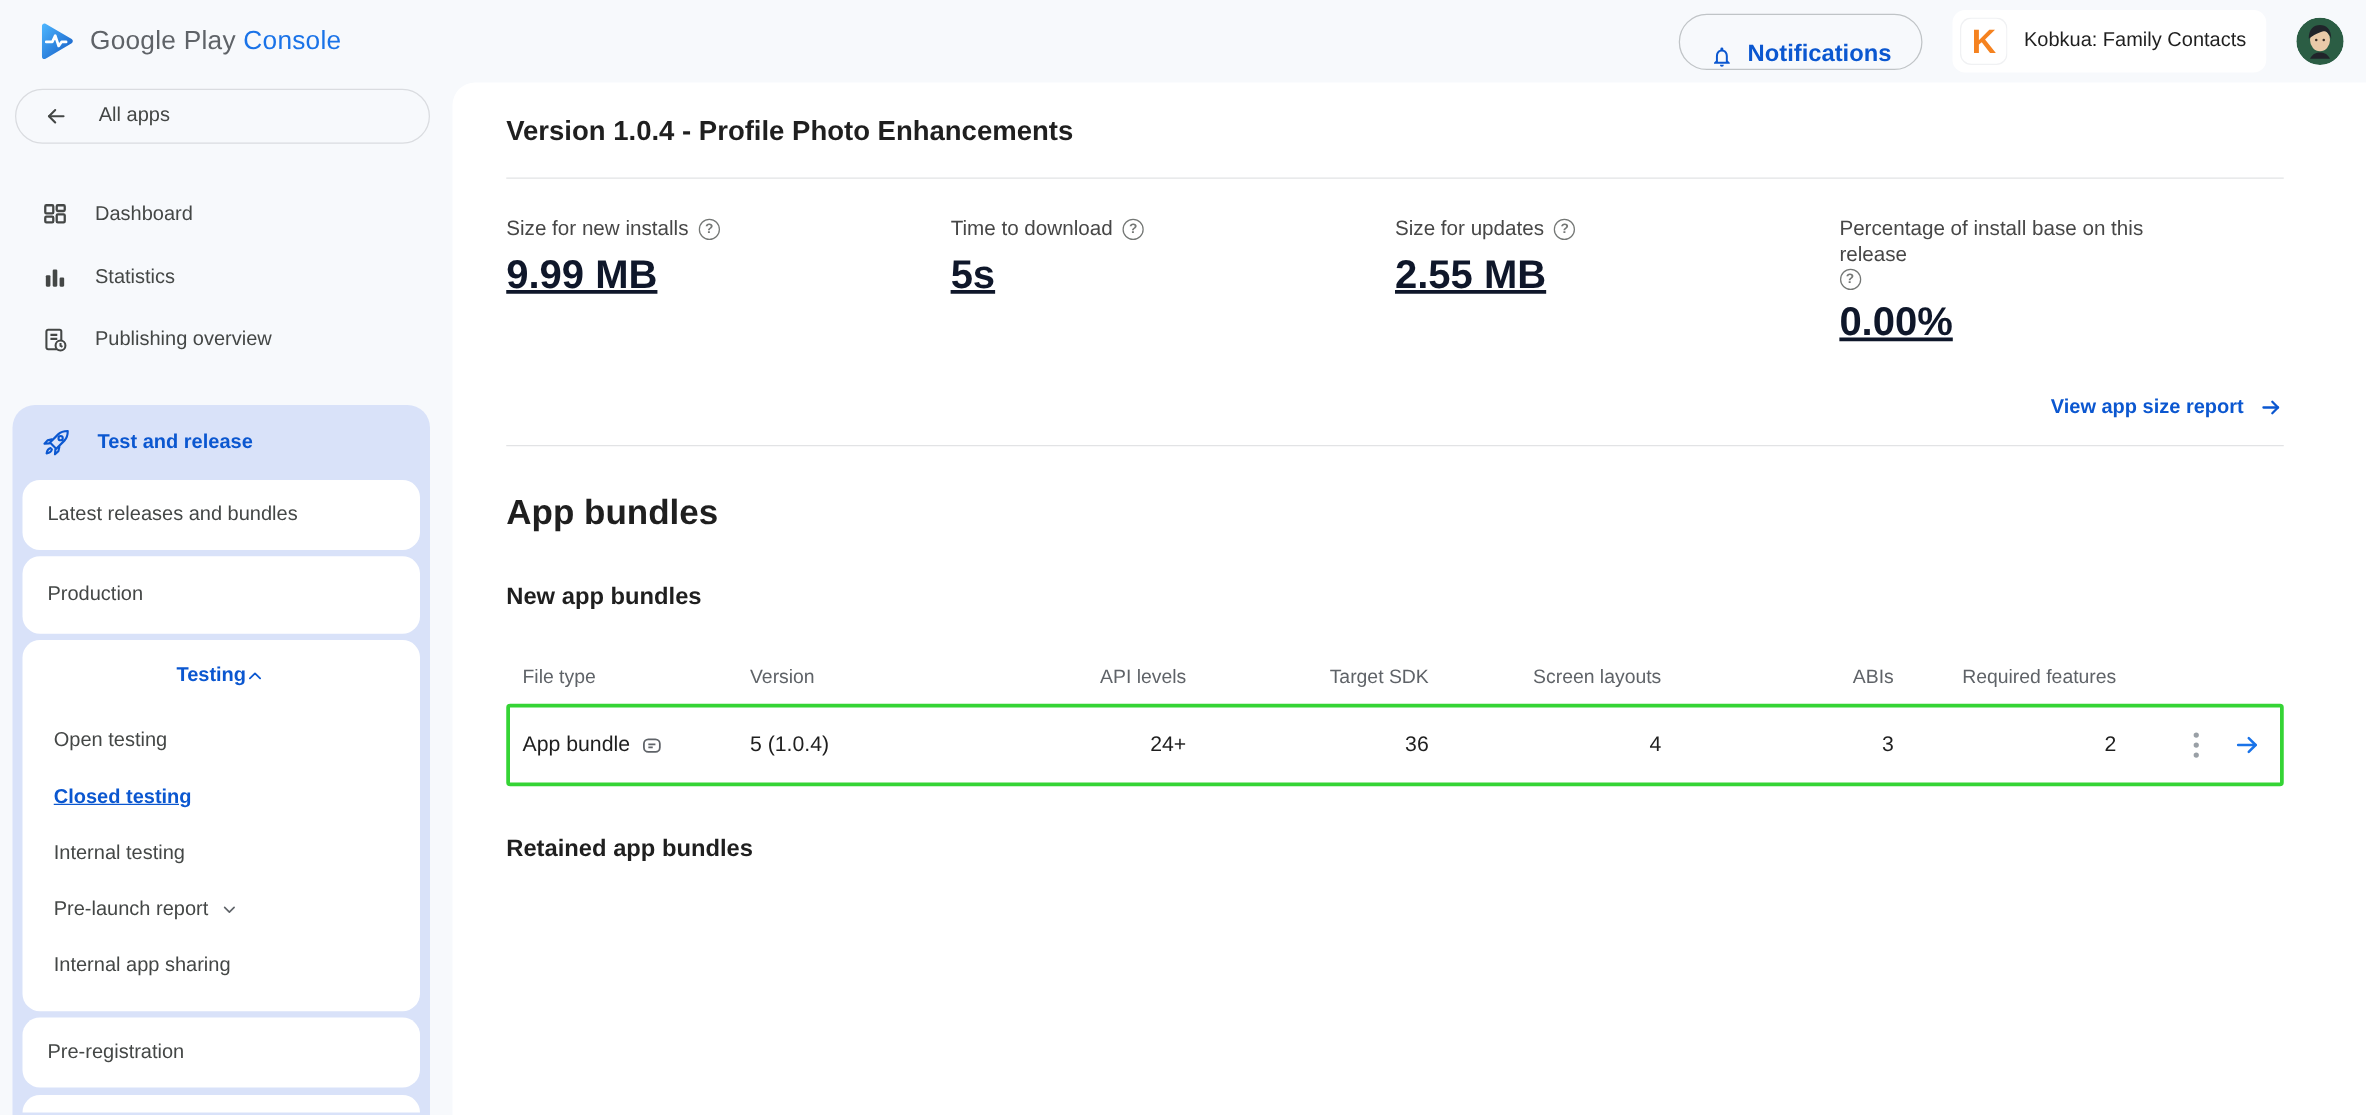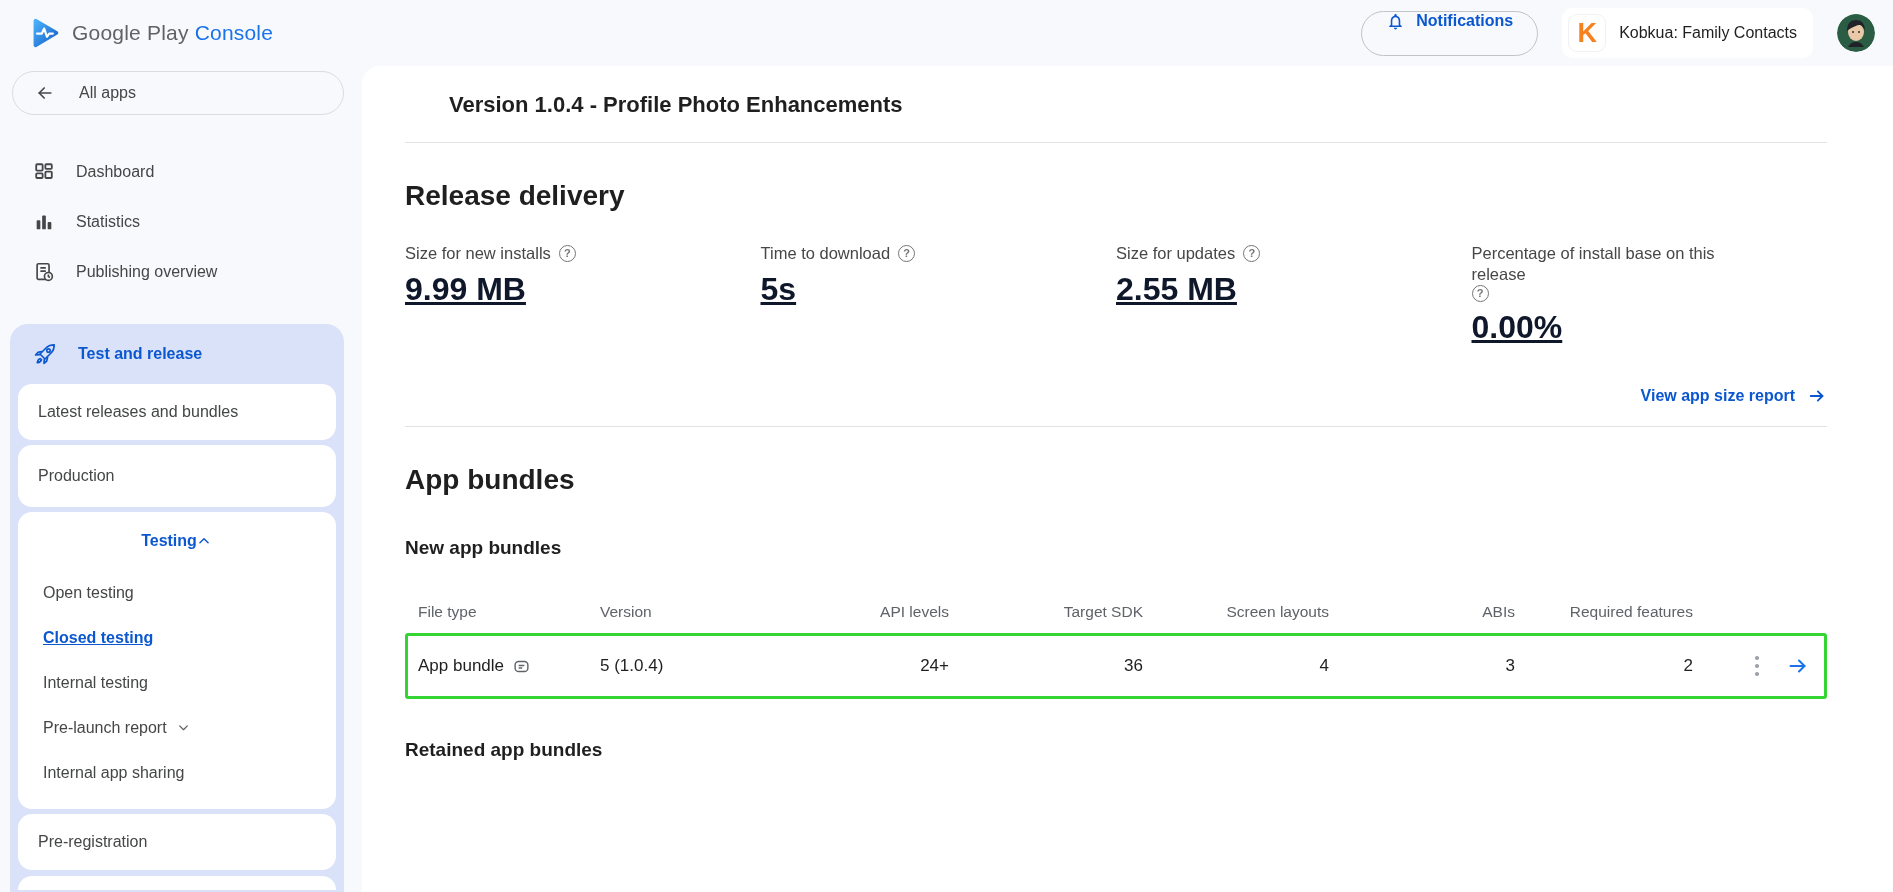--- a/index.html
+++ b/index.html
@@ -11,23 +11,23 @@
     color:#1f1f1f;
     -webkit-font-smoothing:antialiased;
   }
   
   .topbar { position:absolute; top:0; left:0; right:0; height:66px;
     display:flex; align-items:center; padding:0 18px 0 30px; }
   .brand { display:flex; align-items:center; gap:12px; }
   .brand-text { font-size:21px; color:#5f6368; letter-spacing:.2px; white-space:nowrap; }
   .brand-console { color:#1a73e8; }
   .topbar-right { margin-left:auto; display:flex; align-items:center; gap:24px; }
-  .notif-btn { display:flex; align-items:flex-start; gap:11px; height:45px; padding:0 24px;
+  .notif-btn { display:flex; align-items:flex-end; gap:11px; height:45px; padding:0 24px;
     border:1px solid #c0c4c7; border-radius:23px; background:transparent;
-    color:#0b57d0; font-size:16px; font-weight:600; cursor:pointer;
+    color:#0b57d0; font-size:19px; font-weight:600; cursor:pointer;
     font-family:"Liberation Sans", sans-serif; }
   .app-pill { display:flex; align-items:center; gap:13px; background:#fff;
     border-radius:10px; height:50px; padding:6px 16px 6px 6px; }
   .app-tile { width:38px; height:38px; border-radius:9px; background:#fff;
     box-shadow:0 0 0 1px #f0f1f3 inset; display:flex; align-items:center; justify-content:center;
     color:#f5821f; font-size:27px; font-weight:bold; }
   .app-name { font-size:16px; color:#1f1f1f; white-space:nowrap; }
   .avatar { width:38px; height:38px; border-radius:50%; overflow:hidden; flex:0 0 auto; }
   
   .sidebar { position:absolute; top:66px; left:0; bottom:0; width:362px; }
@@ -49,21 +49,21 @@
   .testing-head { height:58px; display:flex; align-items:center; justify-content:center;
     padding:0 22px 0 20px; color:#0b57d0; font-weight:600; font-size:16px; cursor:pointer; }
   .sub-item { height:45px; display:flex; align-items:center; gap:10px;
     padding-left:25px; font-size:16px; color:#444746; cursor:pointer; }
   .sub-item.active { color:#0b57d0; font-weight:600;text-decoration:underline; }
   .testing-group { padding-bottom:14px; }
   .card-sliver { height:14px; border-radius:14px 14px 0 0; margin-top:1px; }
   
   .main { position:absolute; top:66px; left:362px; right:0; bottom:0;
     background:#fff; border-top-left-radius:18px; padding:26px 66px 0 43px; overflow:hidden; }
-  .page-title { font-size:22px; font-weight:600; color:#1f1f1f; line-height:26px;margin-left:44px; }
+  .page-title { font-size:22px; font-weight:600; color:#1f1f1f; line-height:26px; }
   .divider { height:1px; background:#e2e3e5; }
   .div-1 { margin-top:24px; }
   .div-2 { margin-top:20px; }
   .h2 { font-size:28px; font-weight:600; color:#1f1f1f; line-height:34px; margin-top:36px; }
   .stats { display:flex; margin-top:30px; }
   .stat { flex:1 1 0; }
   .stat-label { font-size:16.5px; color:#474747; line-height:21px; display:flex;
     align-items:center; flex-wrap:wrap; column-gap:8px; max-width:300px; }
   .help { display:inline-flex; width:17px; height:17px; border:1.5px solid #747775;
     border-radius:50%; color:#747775; font-size:11px; font-weight:bold;
@@ -239,21 +239,20 @@
 
       <div class="card card-sliver"></div>
     </div>
   </div>
 </aside>
 
 <main class="main">
   <h1 class="page-title">Version 1.0.4 - Profile Photo Enhancements</h1>
   <div class="divider div-1"></div>
 
-  <h2 class="h2">Release delivery</h2>
 
   <div class="stats">
     <div class="stat">
       <div class="stat-label">
         <span>Size for new installs</span>
         <span class="help">?</span>
       </div>
       <div class="stat-value">9.99 MB</div>
     </div>
     <div class="stat">

